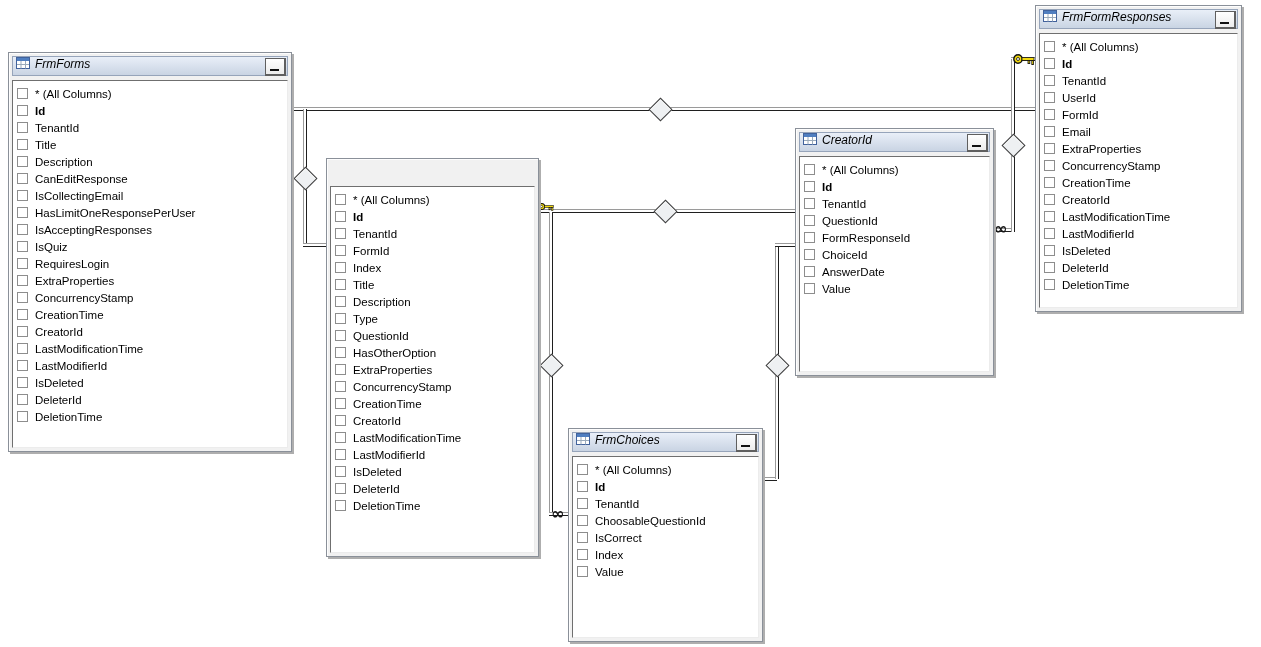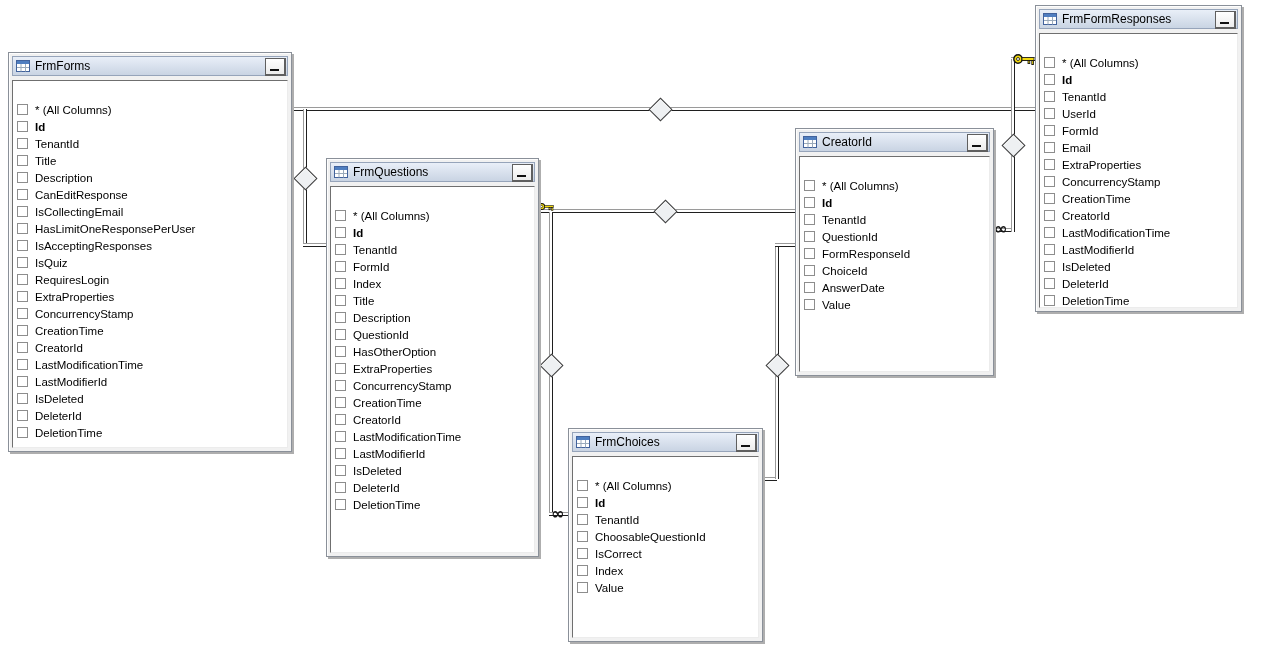--- a/index.html
+++ b/index.html
@@ -4,30 +4,30 @@
 <style>
   html,body{margin:0;padding:0;background:#fff;}
   #diagram{position:relative;width:1261px;height:647px;background:#ffffff;overflow:hidden;
            font-family:"Liberation Sans",sans-serif;}
 
   
   .table-window{position:absolute;background:#f1f1f1;border:1px solid #8a9099;
                 box-shadow:2px 2px 0 0 #aeaeae, inset 1px 1px 0 #fdfdfd;}
   .titlebar{position:absolute;left:3px;right:3px;top:3px;height:20px;
             background:linear-gradient(#e9eff8,#c9d4e3);
-            border:1px solid #96a4ba;display:flex;align-items:center;padding:0 3px;gap:5px;box-sizing:border-box;}
+            border:1px solid #96a4ba;display:flex;padding:0 3px;gap:5px;box-sizing:border-box;font-style:italic;}
   .title{font-size:12px;color:#000;white-space:nowrap;}
   .tbl-icon{flex:none;}
   .min-btn{position:absolute;right:1px;top:1px;width:21px;height:18px;
            background:linear-gradient(#ffffff,#ececec);
            border:1px solid #5f5f5f;border-right-width:2px;border-bottom-width:2px;box-sizing:border-box;}
   .min-glyph{position:absolute;left:4px;bottom:3px;width:9px;height:2px;background:#101010;}
   .col-list{position:absolute;left:3px;right:3px;top:27px;bottom:3px;background:#fff;
             border:1px solid;border-color:#6f6f6f #ececec #ececec #6f6f6f;
-            padding-top:20px;overflow:hidden;box-sizing:border-box;}
+            padding-top:4px;overflow:hidden;box-sizing:border-box;}
   .col-row{height:17px;display:flex;align-items:center;padding-left:4px;gap:7px;}
   .cb{width:11px;height:11px;border:1px solid #8d8d8d;background:#fff;flex:none;box-sizing:border-box;}
   .col-label{font-size:11.5px;color:#000;white-space:nowrap;}
   .col-label.pk{font-weight:bold;text-align:center;}
 
   
   .hline{position:absolute;height:2px;background:#fff;border-top:1px solid #9a9a9a;border-bottom:1px solid #1f1f1f;}
   .vline{position:absolute;width:2px;background:#fff;border-left:1px solid #9a9a9a;border-right:1px solid #1f1f1f;}
   .diamond{position:absolute;width:15px;height:15px;background:#eef0f2;border:1px solid #3f3f3f;
            transform:rotate(45deg);box-shadow:inset 1px 1px 0 #fff;}
@@ -171,33 +171,20 @@
           <span class="cb"></span>
           <span class="col-label">DeleterId</span>
         </div>
         <div class="col-row">
           <span class="cb"></span>
           <span class="col-label">DeletionTime</span>
         </div>
       </div>
     </div>
   <div class="table-window" style="left:326px;top:158px;width:211px;height:397px">
-      <div class="titlebar">
-        <svg class="tbl-icon" width="14" height="12" viewBox="0 0 14 12">
-          <rect x="0.5" y="0.5" width="13" height="11" fill="#ffffff" stroke="#41629c"></rect>
-          <rect x="1" y="1" width="12" height="3" fill="#4f7ec0"></rect>
-          <line x1="5" y1="4" x2="5" y2="11.5" stroke="#9aaabb"></line>
-          <line x1="9.5" y1="4" x2="9.5" y2="11.5" stroke="#9aaabb"></line>
-          <line x1="1" y1="7.5" x2="13" y2="7.5" stroke="#9aaabb"></line>
-        </svg>
-        <span class="title">FrmQuestions</span>
-        <span class="min-btn">
-          <span class="min-glyph"></span>
-        </span>
-      </div>
       <div class="col-list">
         <div class="col-row">
           <span class="cb"></span>
           <span class="col-label">* (All Columns)</span>
         </div>
         <div class="col-row">
           <span class="cb"></span>
           <span class="col-label pk">Id</span>
         </div>
         <div class="col-row">
@@ -212,20 +199,24 @@
           <span class="cb"></span>
           <span class="col-label">Index</span>
         </div>
         <div class="col-row">
           <span class="cb"></span>
           <span class="col-label">Title</span>
         </div>
         <div class="col-row">
           <span class="cb"></span>
           <span class="col-label">Description</span>
+        </div>
+        <div class="col-row">
+          <span class="cb"></span>
+          <span class="col-label">Type</span>
         </div>
         <div class="col-row">
           <span class="cb"></span>
           <span class="col-label">QuestionId</span>
         </div>
         <div class="col-row">
           <span class="cb"></span>
           <span class="col-label">HasOtherOption</span>
         </div>
         <div class="col-row">

